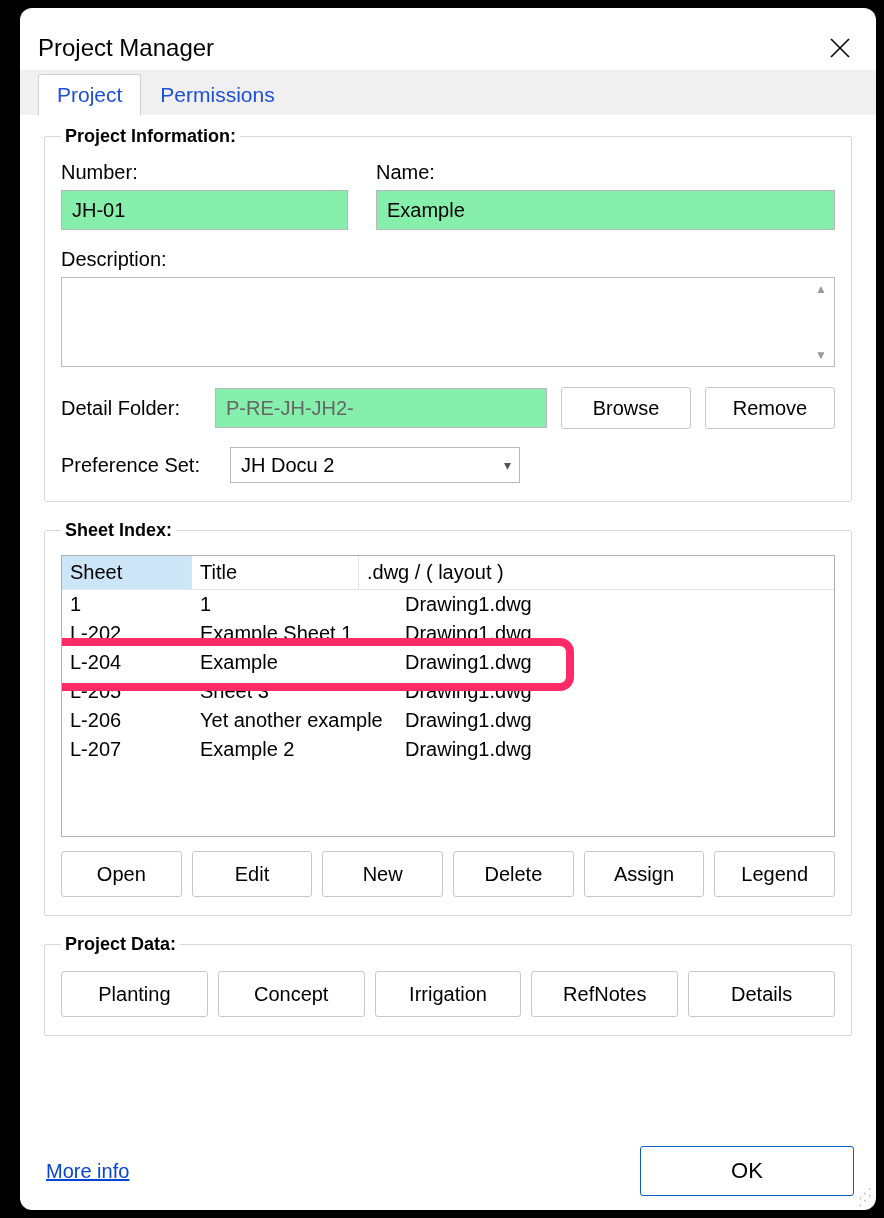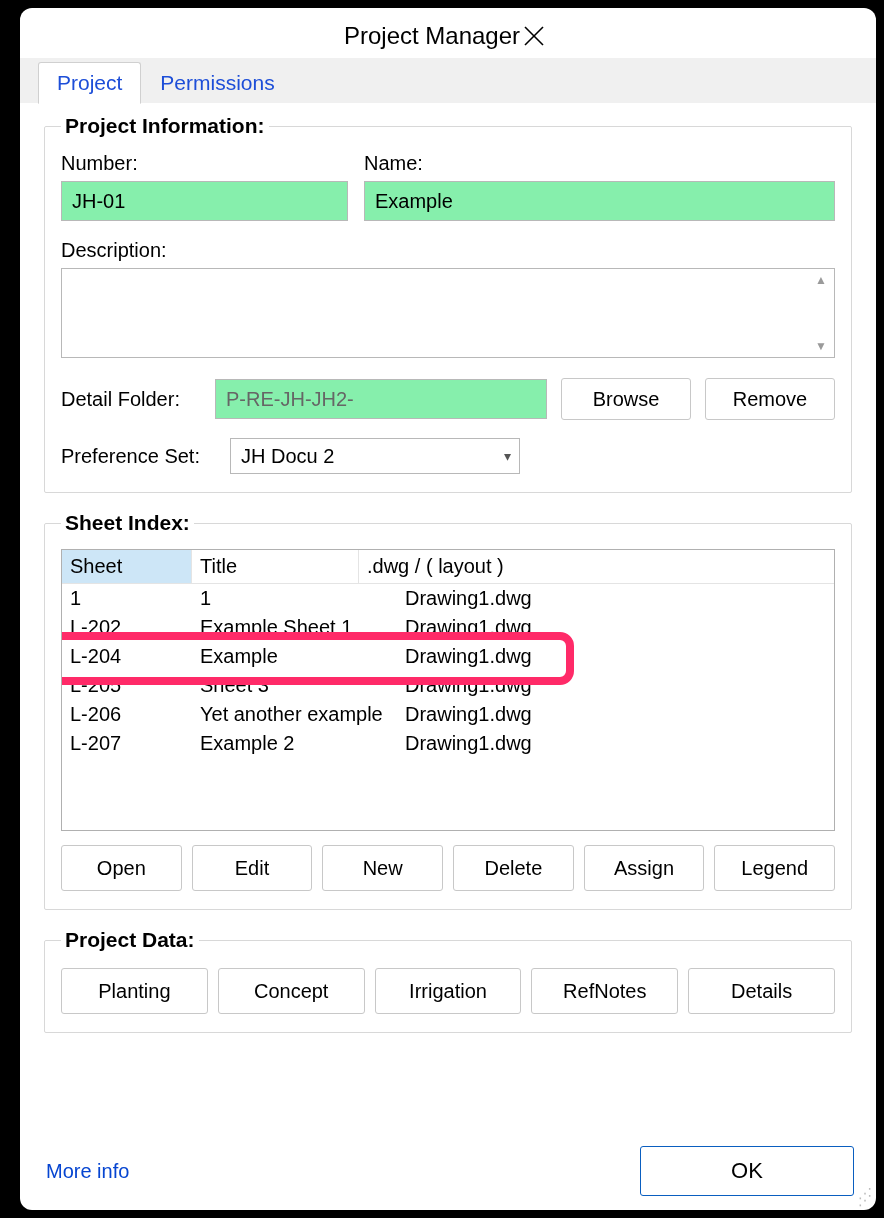--- a/index.html
+++ b/index.html
@@ -19,22 +19,22 @@
     top: 8px; left: 20px; right: 8px; bottom: 8px;
     background: #fff;
     border-radius: 12px;
     display: flex;
     flex-direction: column;
     overflow: hidden;
   }
   .titlebar {
     display: flex;
     align-items: center;
-    justify-content: center;
-    padding: 14px 22px 8px 18px;
+    justify-content: space-between;
+    padding: 26px 22px 8px 18px;
   }
   .titlebar .title { font-size: 24px; }
   .close-x {
     width: 28px; height: 28px;
     display: flex; align-items: center; justify-content: center;
     font-size: 26px; line-height: 1;
     cursor: pointer;
   }
   .tabs-row {
     background: #f0f0f0;
@@ -68,24 +68,24 @@
     overflow: hidden;
   }
   fieldset {
     border: 1px solid #d8d8d8;
     border-radius: 2px;
     padding: 14px 16px 18px 16px;
     margin: 0;
   }
   legend {
     font-weight: 700;
-    font-size: 21px;
+    font-size: 18px;
     padding: 0 4px;
   }
-  .row { display: flex; gap: 16px; }
+  .row { display: flex; gap: 28px; }
   .col { display: flex; flex-direction: column; gap: 6px; flex: 1; }
   .lbl { font-size: 20px; }
   input[type=text], .textish {
     border: 1px solid #b8b8b8;
     padding: 6px 10px;
     font-size: 20px;
     font-family: inherit;
     background: #86efac;
     height: 40px;
   }
@@ -162,21 +162,21 @@
     pointer-events:none;
   }
 
   .btn-row { display:flex; gap:10px; margin-top:14px; }
   .btn-row .btn { flex:1; height:46px; display:flex; align-items:center; justify-content:center; }
 
   .bottombar {
     display:flex; justify-content:space-between; align-items:center;
     padding: 8px 22px 14px 26px;
   }
-  .link { color:#0645d1; cursor:pointer; font-size:20px;}
+  .link { color:#0645d1; text-decoration:underline; cursor:pointer; font-size:20px;}
   .ok-btn {
     border:1px solid #0a5ec0;
     background:#fff;
     width: 214px; height:50px;
     display:flex; align-items:center; justify-content:center;
     font-size:22px;
     cursor:pointer;
     border-radius:3px;
     margin-left:10px;
   }

